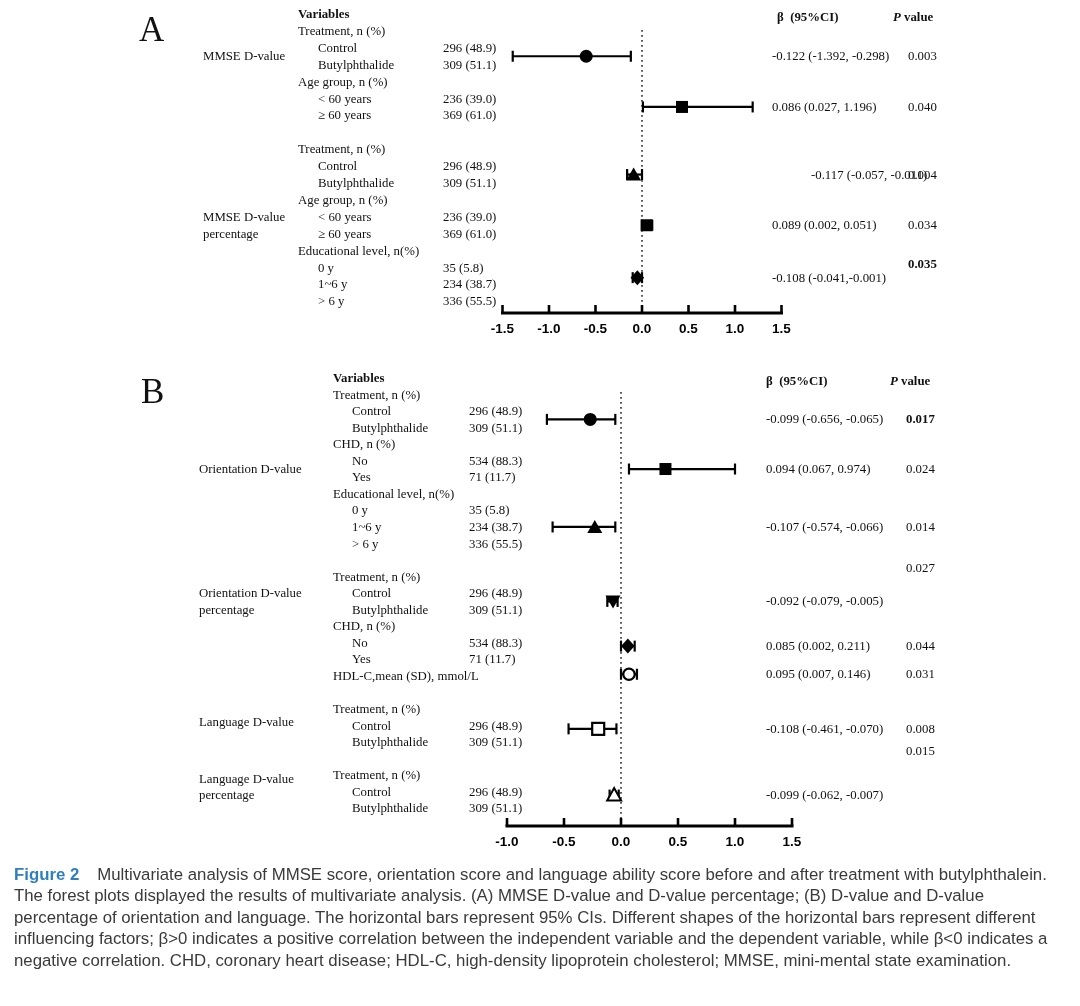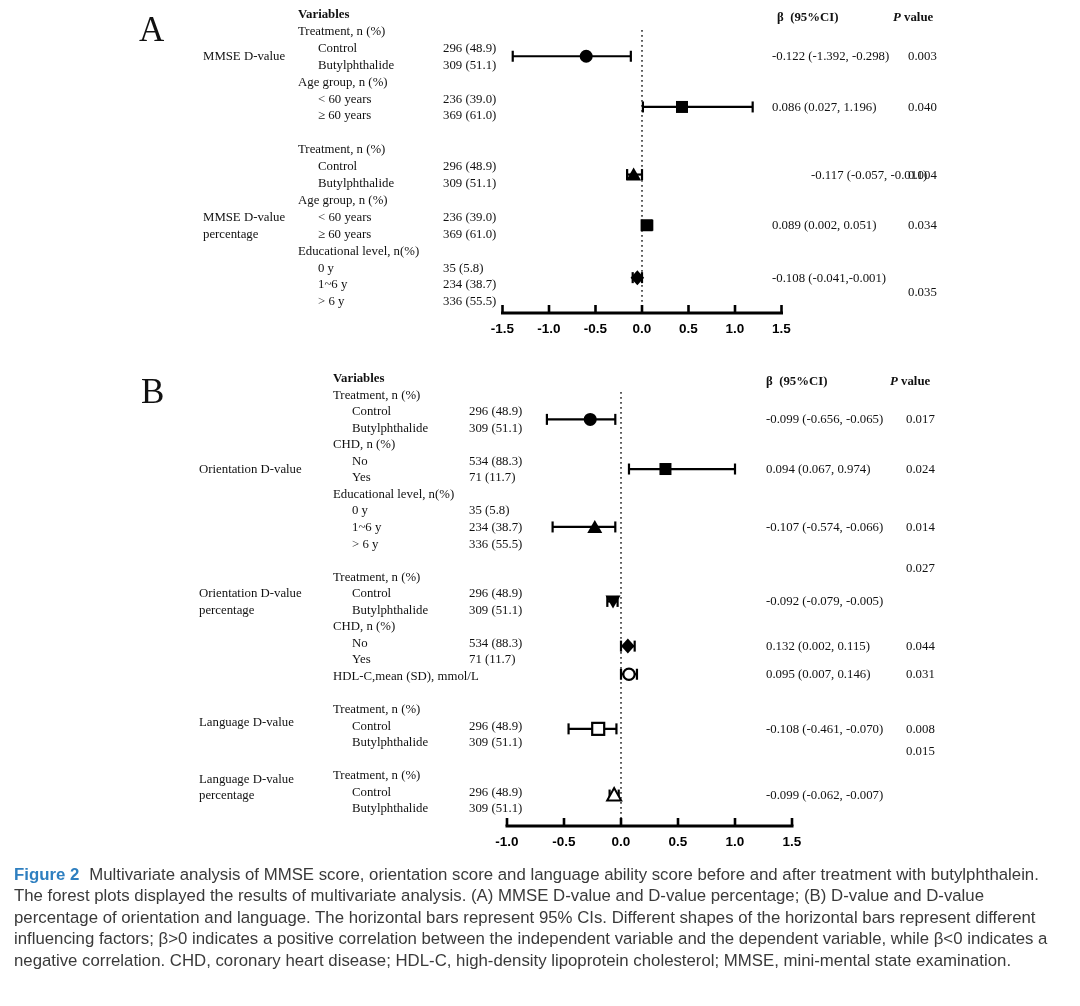--- a/index.html
+++ b/index.html
@@ -6,21 +6,21 @@
   .figure{position:relative;width:1080px;height:1006px;background:#fff;overflow:hidden;
           font-family:"Liberation Serif",serif;color:#111;}
   #plot-svg{position:absolute;left:0;top:0;}
   #text-layer{position:absolute;left:0;top:0;width:1080px;height:860px;}
   .t{position:absolute;font-size:12.8px;line-height:15px;white-space:pre;transform:translateY(-50%);}
   .bold{font-weight:bold;}
   .ital{font-style:italic;}
   .letter{position:absolute;font-family:"Liberation Serif",serif;font-size:35px;line-height:1;}
   .caption{position:absolute;left:14px;top:864px;width:1056px;margin:0;
            font-family:"Liberation Sans",sans-serif;font-size:16.8px;line-height:21.4px;}
-  .fig-label{font-weight:bold;margin-right:10px;}
+  .fig-label{font-weight:bold;margin-right:18px;}
 </style>
 </head>
 <body>
 
 <div class="figure">
   <svg id="plot-svg" width="1080" height="860">
       <line x1="642" y1="30" x2="642" y2="313" stroke="#333" stroke-width="1.6" stroke-dasharray="1.8 3.2"></line>
       <line x1="501" y1="313" x2="783" y2="313" stroke="#000000" stroke-width="3"></line>
       <line x1="502.5" y1="305" x2="502.5" y2="313" stroke="#000000" stroke-width="2.6"></line>
       <text x="502.5" y="333" text-anchor="middle" font-size="13.5" font-weight="bold" font-family="&quot;Liberation Sans&quot;, sans-serif" fill="#000000">-1.5</text>
@@ -140,21 +140,21 @@
       <div class="t" style="left: 203px; top: 233.7px;">percentage</div>
       <div class="t" style="left: 772px; top: 56.25px;">-0.122 (-1.392, -0.298)</div>
       <div class="t" style="left: 908px; top: 56.25px;">0.003</div>
       <div class="t" style="left: 772px; top: 106.95px;">0.086 (0.027, 1.196)</div>
       <div class="t" style="left: 908px; top: 106.95px;">0.040</div>
       <div class="t" style="left: 772px; top: 174.55px; margin-left: 39px;">-0.117 (-0.057, -0.011)</div>
       <div class="t" style="left: 908px; top: 174.55px;">0.004</div>
       <div class="t" style="left: 772px; top: 225.25px;">0.089 (0.002, 0.051)</div>
       <div class="t" style="left: 908px; top: 225.25px;">0.034</div>
       <div class="t" style="left: 772px; top: 277.64px;">-0.108 (-0.041,-0.001)</div>
-      <div class="t" style="left: 908px; top: 292px;">0.035</div>
+      <div class="t" style="left: 908px; top: 264px; font-weight: bold;">0.035</div>
       <div class="letter" style="left: 141px; top: 374px;">B</div>
       <div class="t bold" style="left: 333px; top: 378px;">Variables</div>
       <div class="t bold" style="left: 766px; top: 381px;">β  (95%CI)</div>
       <div class="t bold" style="left: 890px; top: 381px;"><span class="ital">P</span> value</div>
       <div class="t" style="left: 333px; top: 394.55px;">Treatment, n (%)</div>
       <div class="t" style="left: 352px; top: 411.1px;">Control</div>
       <div class="t" style="left: 469px; top: 411.1px;">296 (48.9)</div>
       <div class="t" style="left: 352px; top: 427.65px;">Butylphthalide</div>
       <div class="t" style="left: 469px; top: 427.65px;">309 (51.1)</div>
       <div class="t" style="left: 333px; top: 444.2px;">CHD, n (%)</div>
@@ -190,28 +190,28 @@
       <div class="t" style="left: 469px; top: 791.75px;">296 (48.9)</div>
       <div class="t" style="left: 352px; top: 808.3px;">Butylphthalide</div>
       <div class="t" style="left: 469px; top: 808.3px;">309 (51.1)</div>
       <div class="t" style="left: 199px; top: 469.025px;">Orientation D-value</div>
       <div class="t" style="left: 199px; top: 593.15px;">Orientation D-value</div>
       <div class="t" style="left: 199px; top: 609.7px;">percentage</div>
       <div class="t" style="left: 199px; top: 722.24px;">Language D-value</div>
       <div class="t" style="left: 199px; top: 778.51px;">Language D-value</div>
       <div class="t" style="left: 199px; top: 795.06px;">percentage</div>
       <div class="t" style="left: 766px; top: 419.375px;">-0.099 (-0.656, -0.065)</div>
-      <div class="t" style="left: 906px; top: 419.375px;">0.017</div>
+      <div class="t" style="left: 906px; top: 419.375px; font-weight: bold;">0.017</div>
       <div class="t" style="left: 766px; top: 469.025px;">0.094 (0.067, 0.974)</div>
       <div class="t" style="left: 906px; top: 469.025px;">0.024</div>
       <div class="t" style="left: 766px; top: 526.95px;">-0.107 (-0.574, -0.066)</div>
       <div class="t" style="left: 906px; top: 526.95px; font-family: Liberation Serif, serif;">0.014</div>
       <div class="t" style="left: 766px; top: 601.425px;">-0.092 (-0.079, -0.005)</div>
       <div class="t" style="left: 906px; top: 568px;">0.027</div>
-      <div class="t" style="left: 766px; top: 646.11px;">0.132 (0.002, 0.115)</div>
+      <div class="t" style="left: 766px; top: 646.11px;">0.085 (0.002, 0.211)</div>
       <div class="t" style="left: 906px; top: 646.11px;">0.044</div>
       <div class="t" style="left: 766px; top: 674.245px;">0.095 (0.007, 0.146)</div>
       <div class="t" style="left: 906px; top: 674.245px;">0.031</div>
       <div class="t" style="left: 766px; top: 728.86px;">-0.108 (-0.461, -0.070)</div>
       <div class="t" style="left: 906px; top: 728.86px;">0.008</div>
       <div class="t" style="left: 766px; top: 795.06px; text-align: right;">-0.099 (-0.062, -0.007)</div>
       <div class="t" style="left: 906px; top: 751px;">0.015</div>
     </div>
   <p class="caption" style="color: rgb(58, 58, 58);"><span class="fig-label" style="color: rgb(46, 127, 192);">Figure 2</span><span>Multivariate analysis of MMSE score, orientation score and language ability score before and after treatment with butylphthalein. The forest plots displayed the results of multivariate analysis. (A) MMSE D-value and D-value percentage; (B) D-value and D-value percentage of orientation and language. The horizontal bars represent 95% CIs. Different shapes of the horizontal bars represent different influencing factors; β&gt;0 indicates a positive correlation between the independent variable and the dependent variable, while β&lt;0 indicates a negative correlation. CHD, coronary heart disease; HDL-C, high-density lipoprotein cholesterol; MMSE, mini-mental state examination.</span></p>
 </div>

